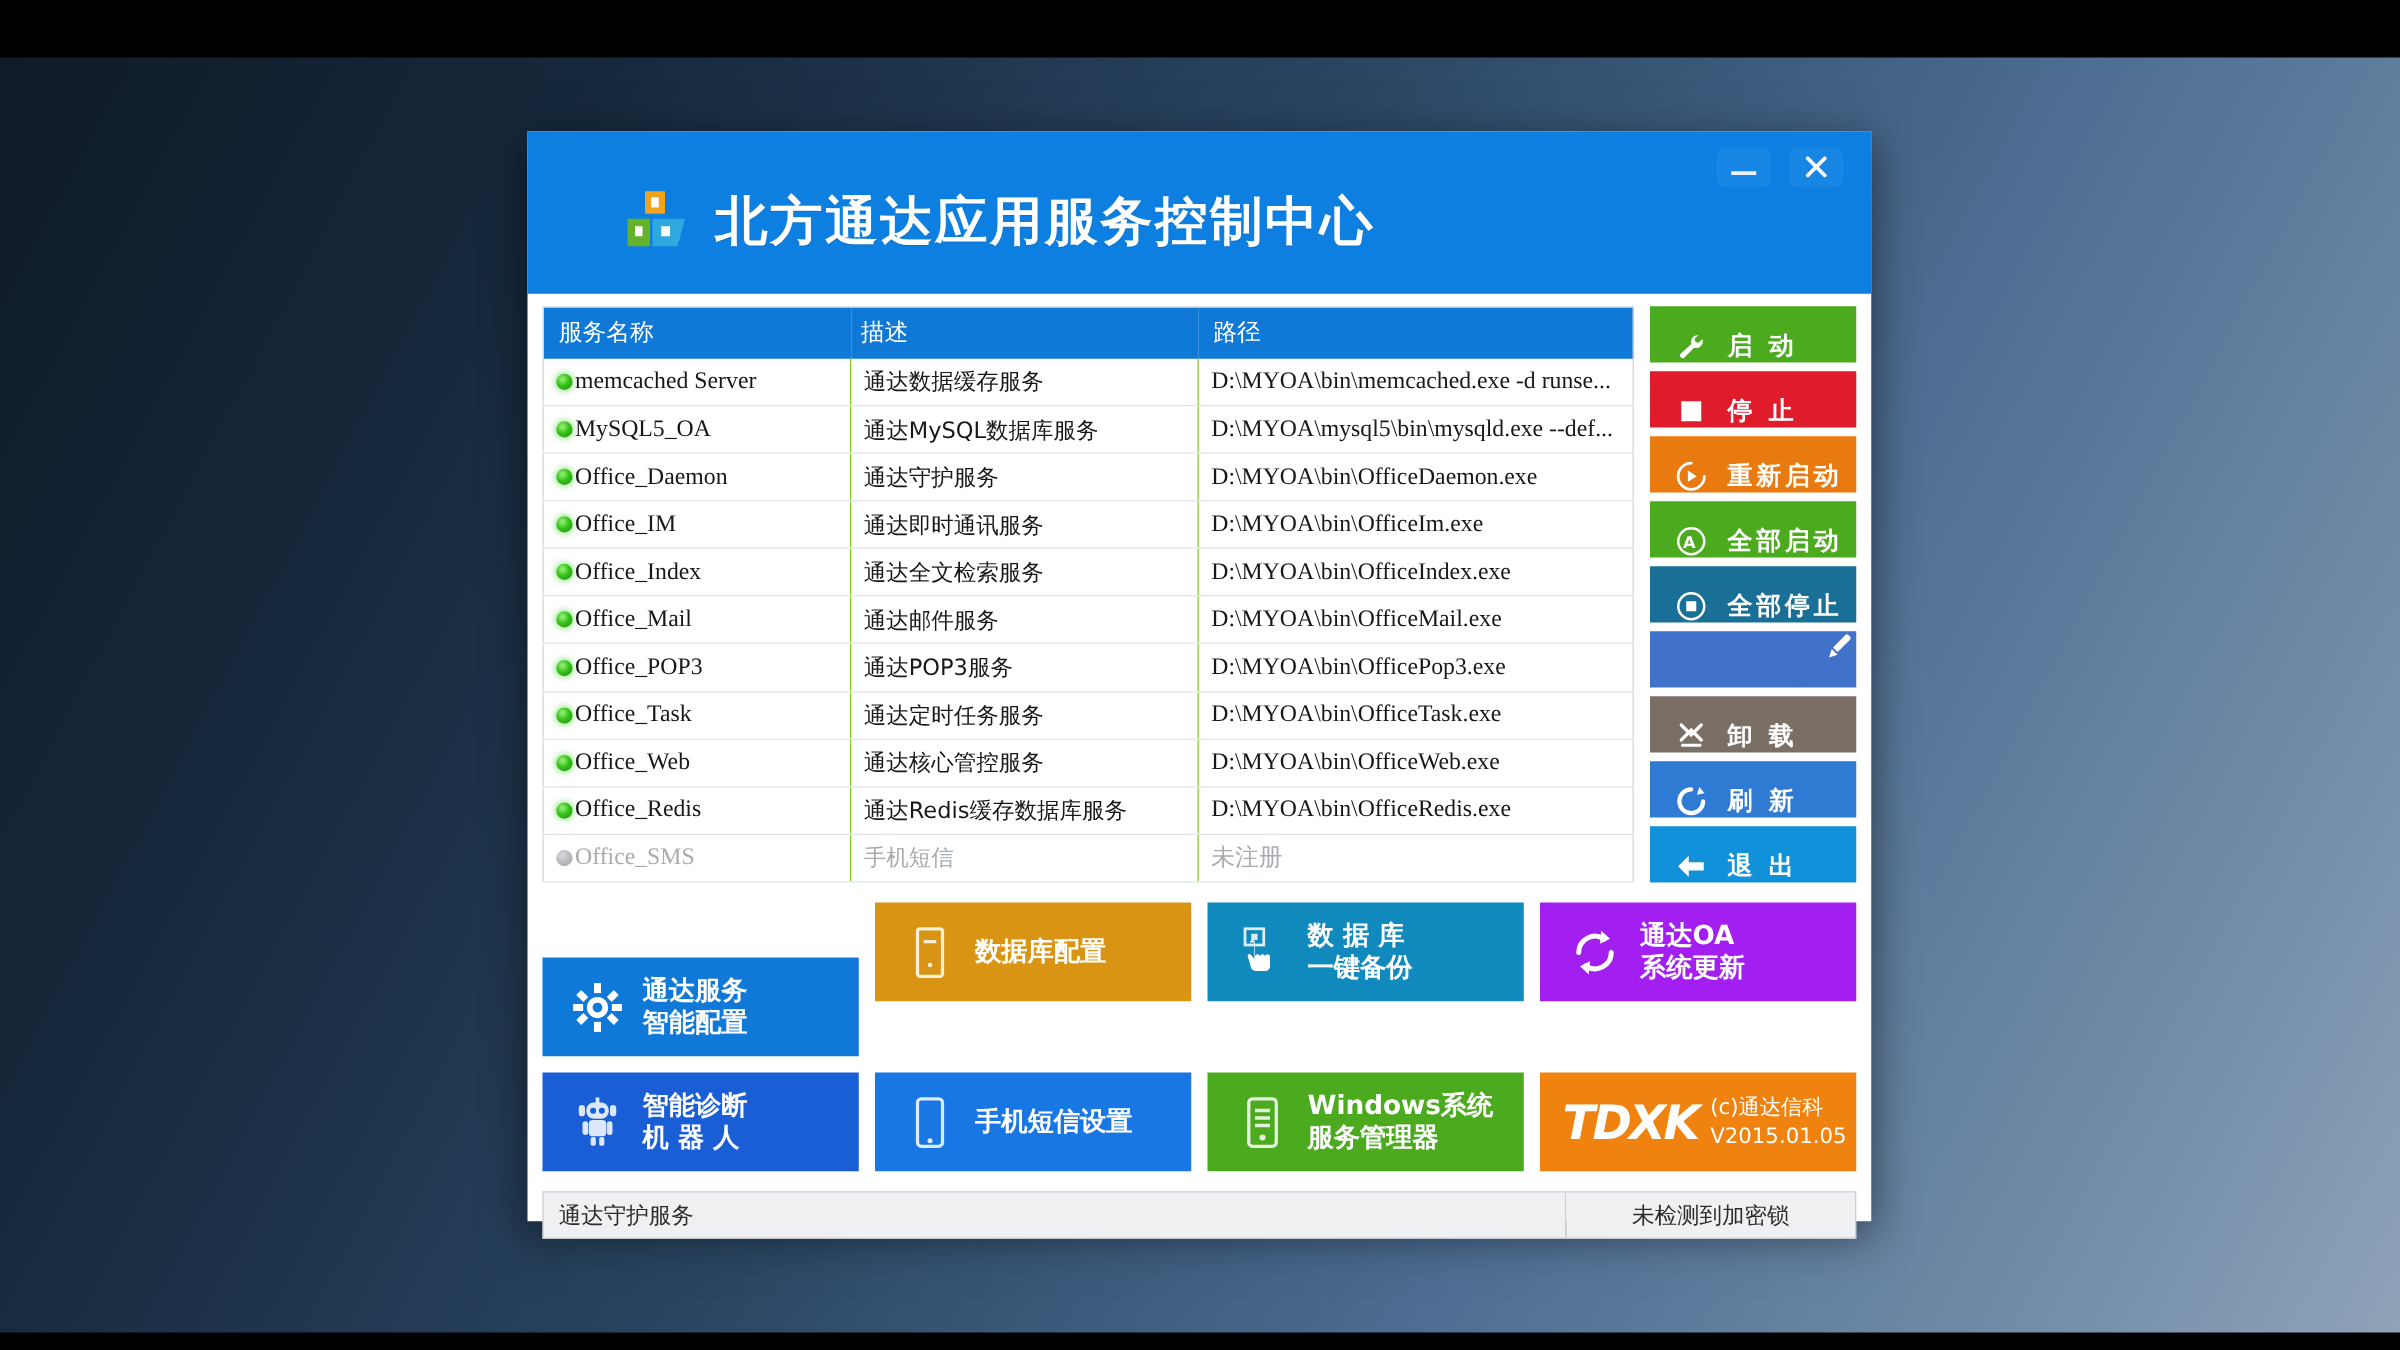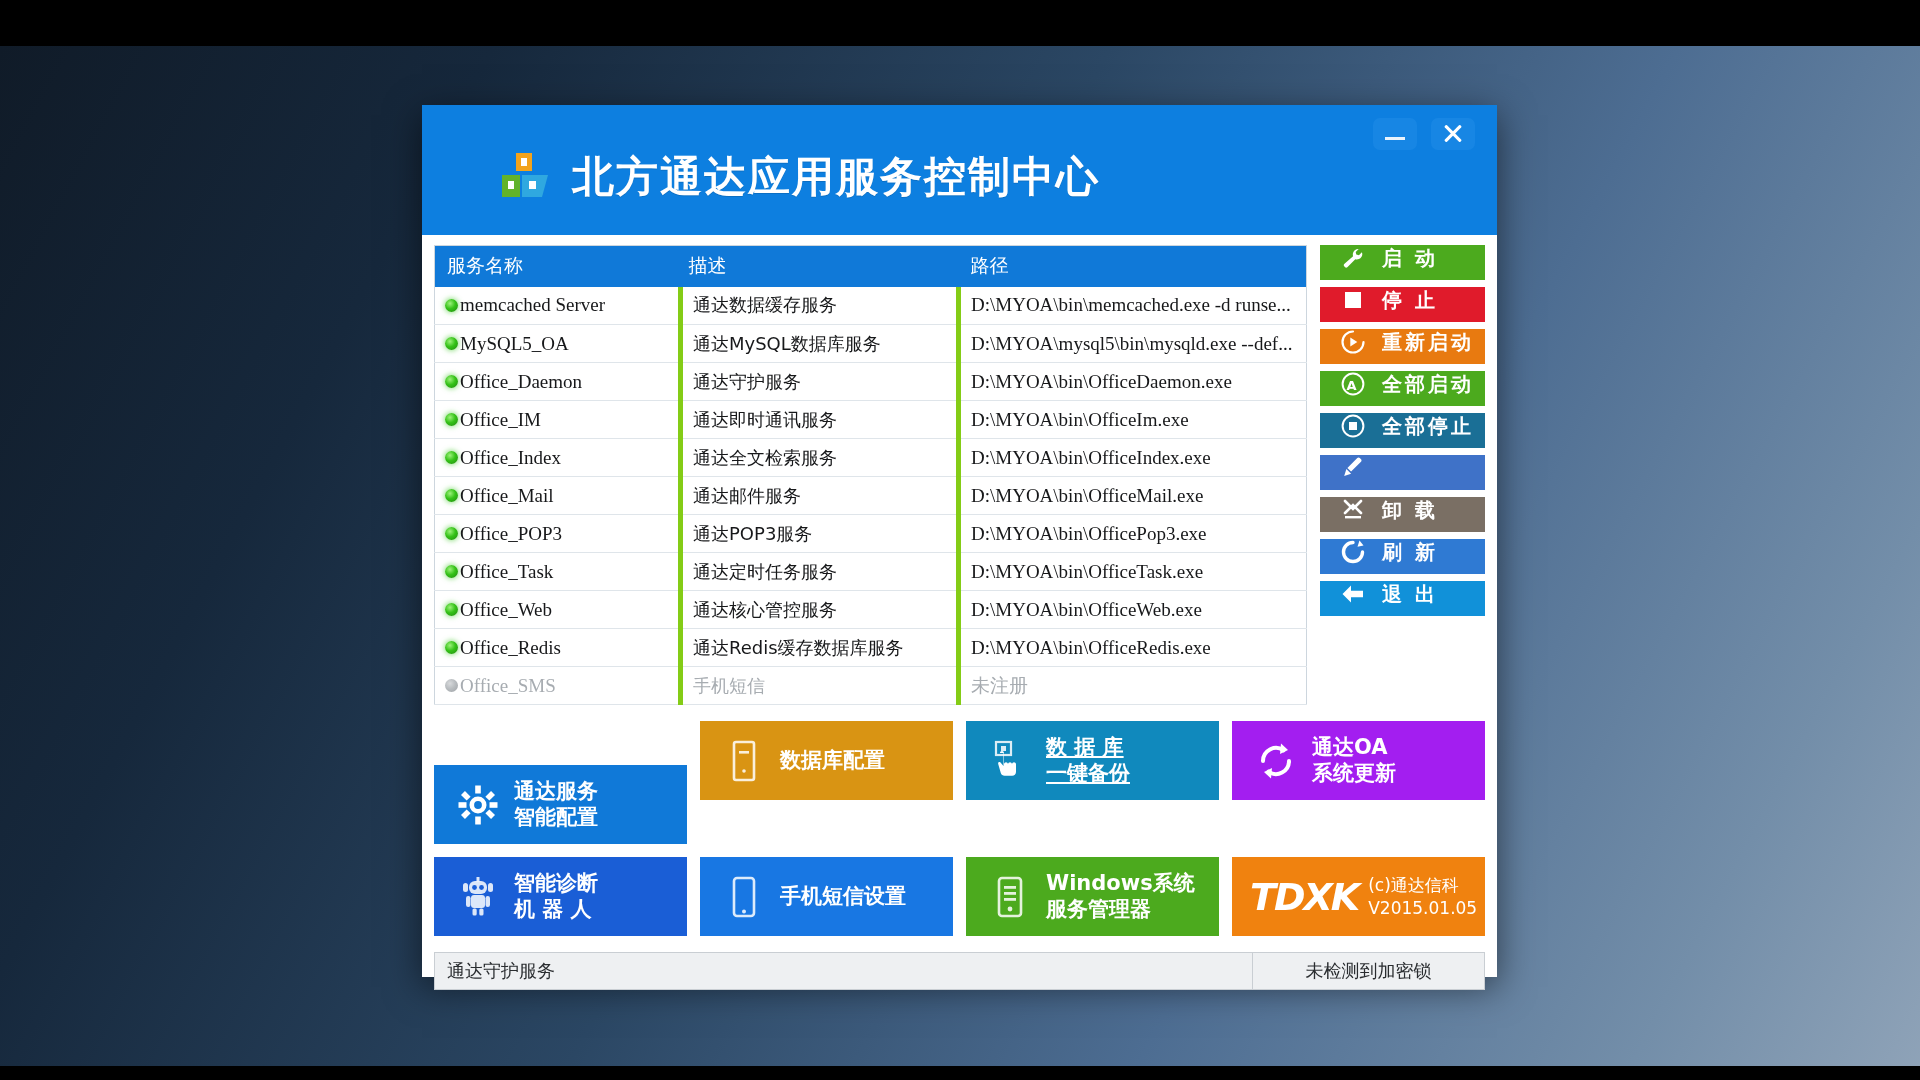--- a/index.html
+++ b/index.html
@@ -105,40 +105,40 @@
   #svc-table tbody td {
     height: 38px;
     font-size: 19px;
     color: #17181a;
     border-bottom: 1px solid #dfe5ea;
     padding-left: 10px;
     font-family: "Liberation Serif", "DejaVu Serif", serif;
     white-space: nowrap; overflow: hidden;
   }
   #svc-table tbody td.td-desc,
-  #svc-table tbody td.td-path { border-left: 5px solid #84cc16; }
+  #svc-table tbody td.td-path { border-left: 1px solid #84cc16; }
   #svc-table tbody td.td-desc { font-family: "DejaVu Sans", "Liberation Sans", sans-serif; font-size:18px; }
   #svc-table tbody tr.dim td { color: #a7acb1; }
 
   .name-cell { display: flex; align-items: center; gap: 2px; }
   .led {
     width: 13px; height: 13px; border-radius: 50%;
     background: radial-gradient(circle at 38% 34%, #9cf27a 0%, #35c218 45%, #1d8a0c 100%);
     box-shadow: 0 0 5px 1px rgba(64,200,40,.55);
     flex: 0 0 auto;
   }
   .led.off {
     background: radial-gradient(circle at 38% 34%, #d8dadc 0%, #b9bdc0 45%, #9ea2a6 100%);
     box-shadow: none;
   }
 
   
   #btn-col { display: flex; flex-direction: column; gap: 7px; width: 188px; }
   .act-btn {
-    height: 35px; display: flex; align-items: flex-start; gap: 16px;
+    height: 45px; display: flex; align-items: flex-end; gap: 16px;
     padding-left: 20px; cursor: pointer; color:#fff;
     font-size: 20px; font-weight: bold; letter-spacing: 3px;
     font-family: "DejaVu Sans", "Liberation Sans", sans-serif;
   }
   .act-ico { width: 26px; height: 26px; flex: 0 0 auto; }
 
   
   #tiles { margin-top: 16px; display: grid; grid-template-columns: repeat(4, 1fr); gap: 13px; width: 1051px; }
   .tile {
     height: 79px; display: flex; align-items: center; gap: 14px;
@@ -414,21 +414,21 @@
           <div class="tile-label"><span>通达服务</span><span class="l2">智能配置</span></div>
         </div>
         <div class="tile" style="background: rgb(217, 148, 19);">
           <span class="tile-ico"><svg width="44" height="44" viewBox="0 0 44 44">
               <rect x="12" y="3" width="20" height="38" rx="2" stroke="rgba(255,255,255,.85)" stroke-width="2.6" fill="none"></rect>
               <rect x="17" y="12" width="10" height="2.6" fill="rgba(255,255,255,.85)"></rect>
               <circle cx="22" cy="32" r="1.8" fill="rgba(255,255,255,.85)"></circle>
             </svg></span>
           <div class="tile-label"><span>数据库配置</span></div>
         </div>
-        <div class="tile" style="background: rgb(16, 137, 189); text-decoration: underline;">
+        <div class="tile" style="background: rgb(16, 137, 189);">
           <span class="tile-ico"><svg width="44" height="44" viewBox="0 0 44 44">
               <rect x="8" y="3" width="15" height="13" stroke="rgba(255,255,255,.85)" stroke-width="2.2" fill="none"></rect>
               <rect x="13" y="7" width="5" height="5" fill="rgba(255,255,255,.85)"></rect>
               <path d="M15.5 14v13l-3-3.4c-1-1.1-2.7-.2-2.3 1.3l2.6 9c.5 1.7 2 2.8 3.8 2.8h7.6c2.1 0 3.8-1.7 3.8-3.8v-7.6c0-1.1-.9-2-2-2s-2 .9-2 2c0-1.1-.9-2-2-2s-2 .9-2 2c0-1.1-.9-2-2-2s-2 .9-2 2V14c0-1.2-.9-2.1-2-2.1s-2.1.9-2.1 2.1z" fill="#ffffff"></path>
             </svg></span>
           <div class="tile-label"><span>数 据 库</span><span class="l2">一键备份</span></div>
         </div>
         <div class="tile" style="background: rgb(163, 30, 240);">
           <span class="tile-ico"><svg width="44" height="44" viewBox="0 0 44 44">
               <path d="M9 22a13 13 0 0 1 20.4-10.7" stroke="#ffffff" stroke-width="4" fill="none" stroke-linecap="round"></path>

